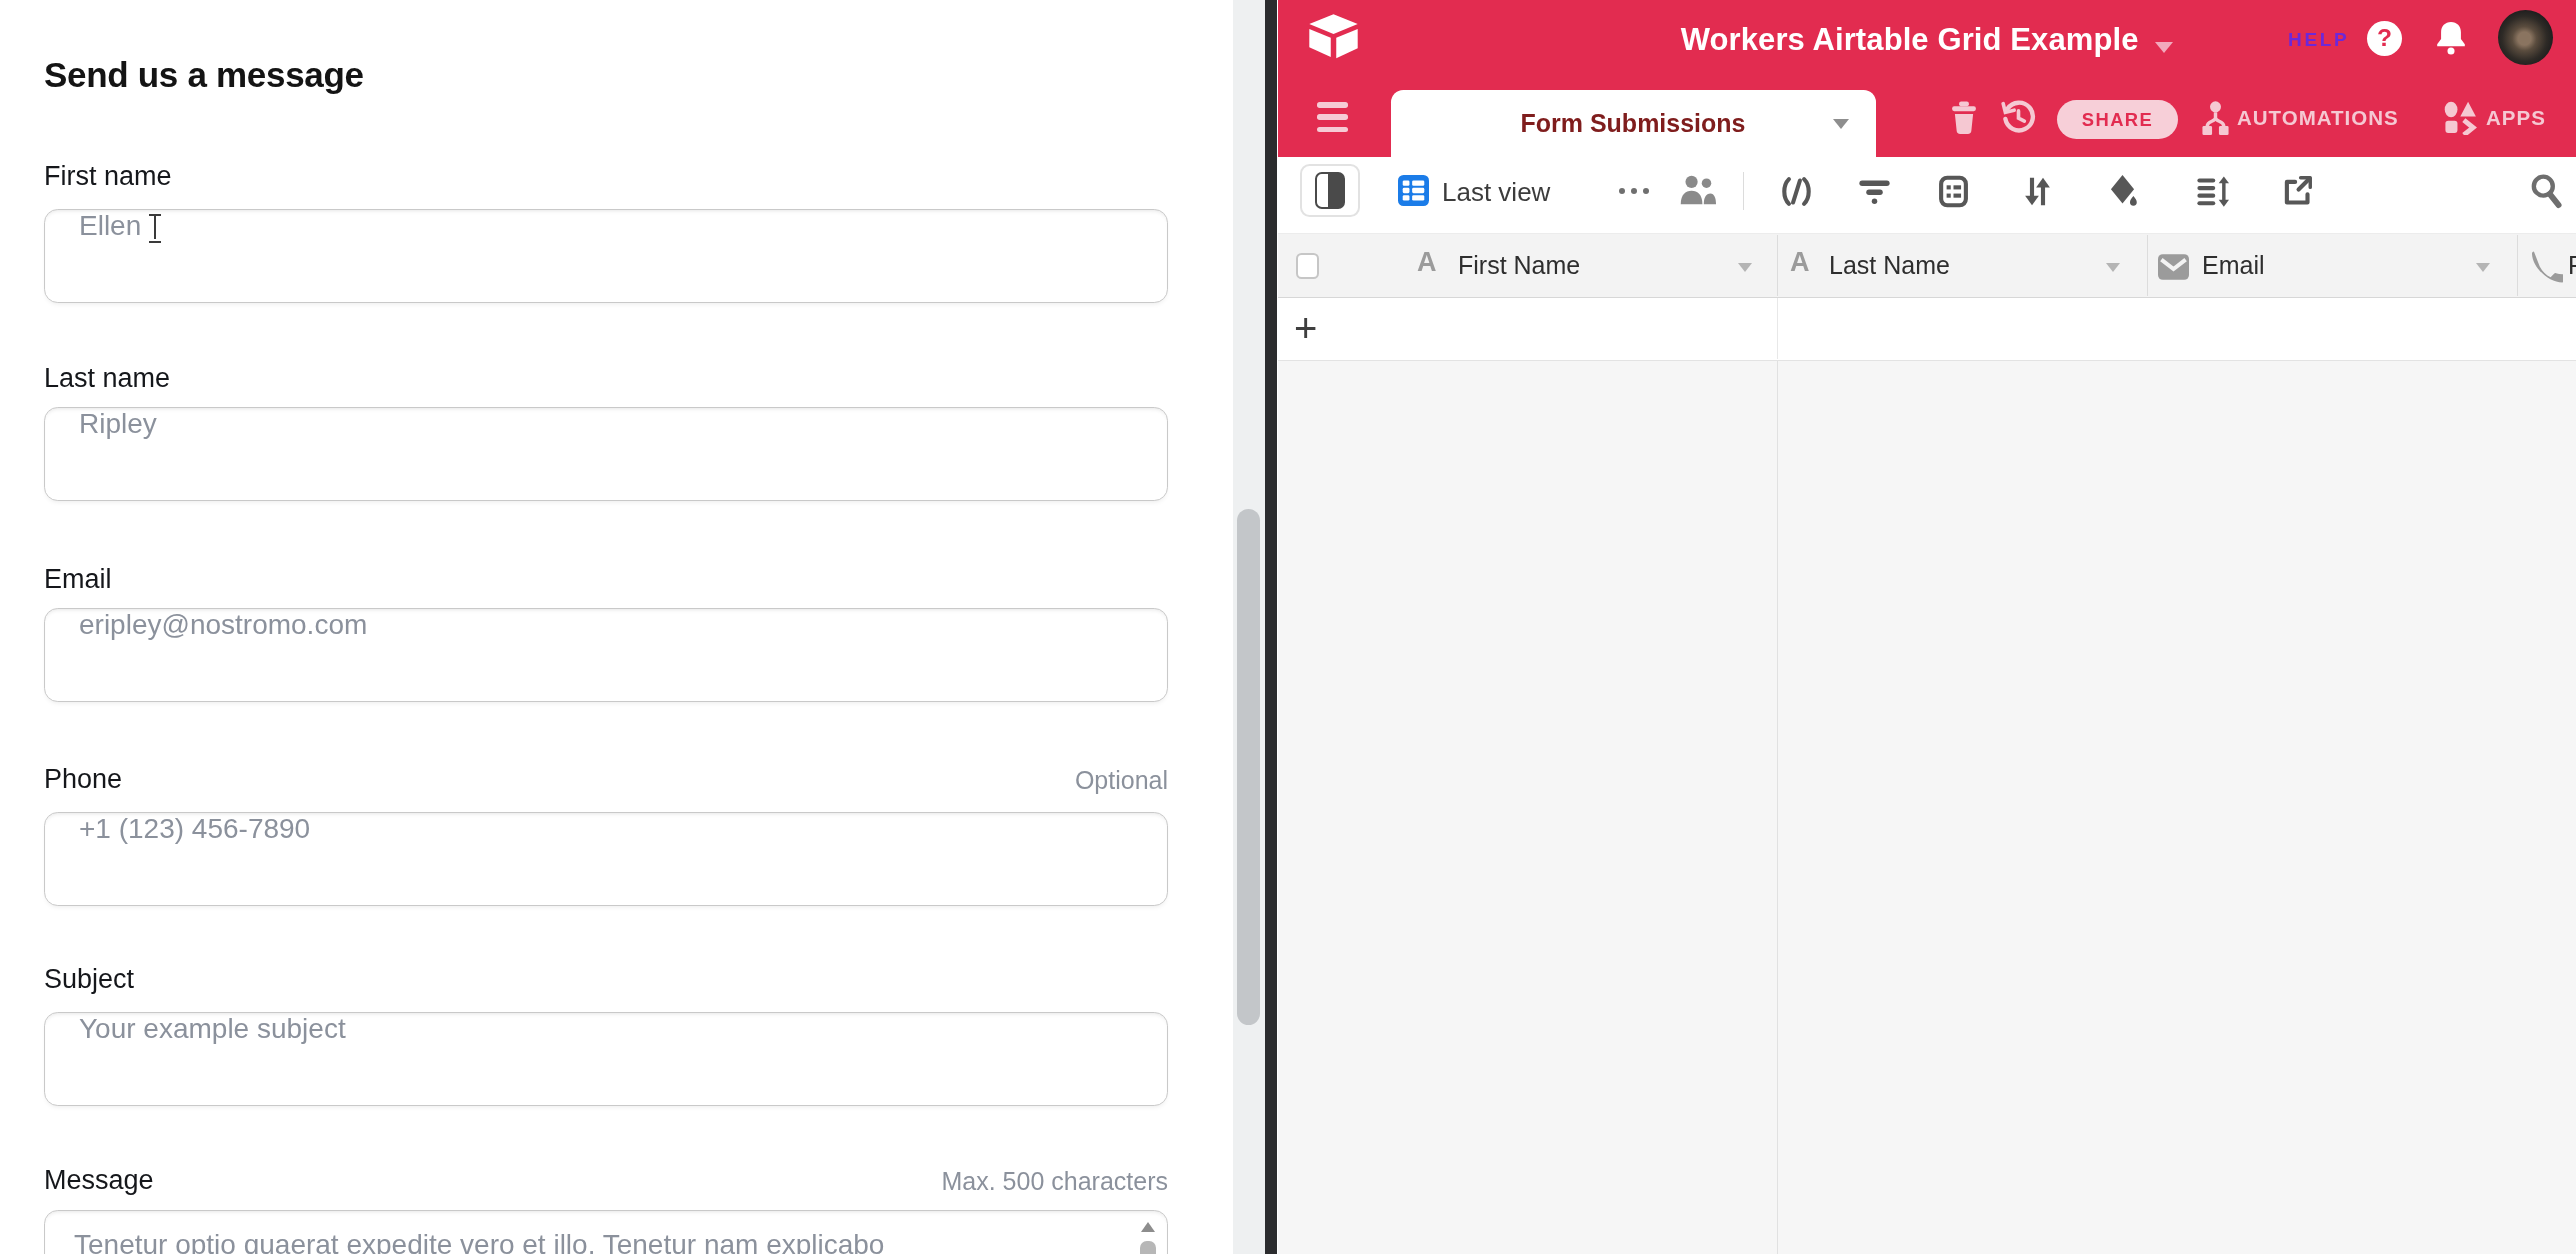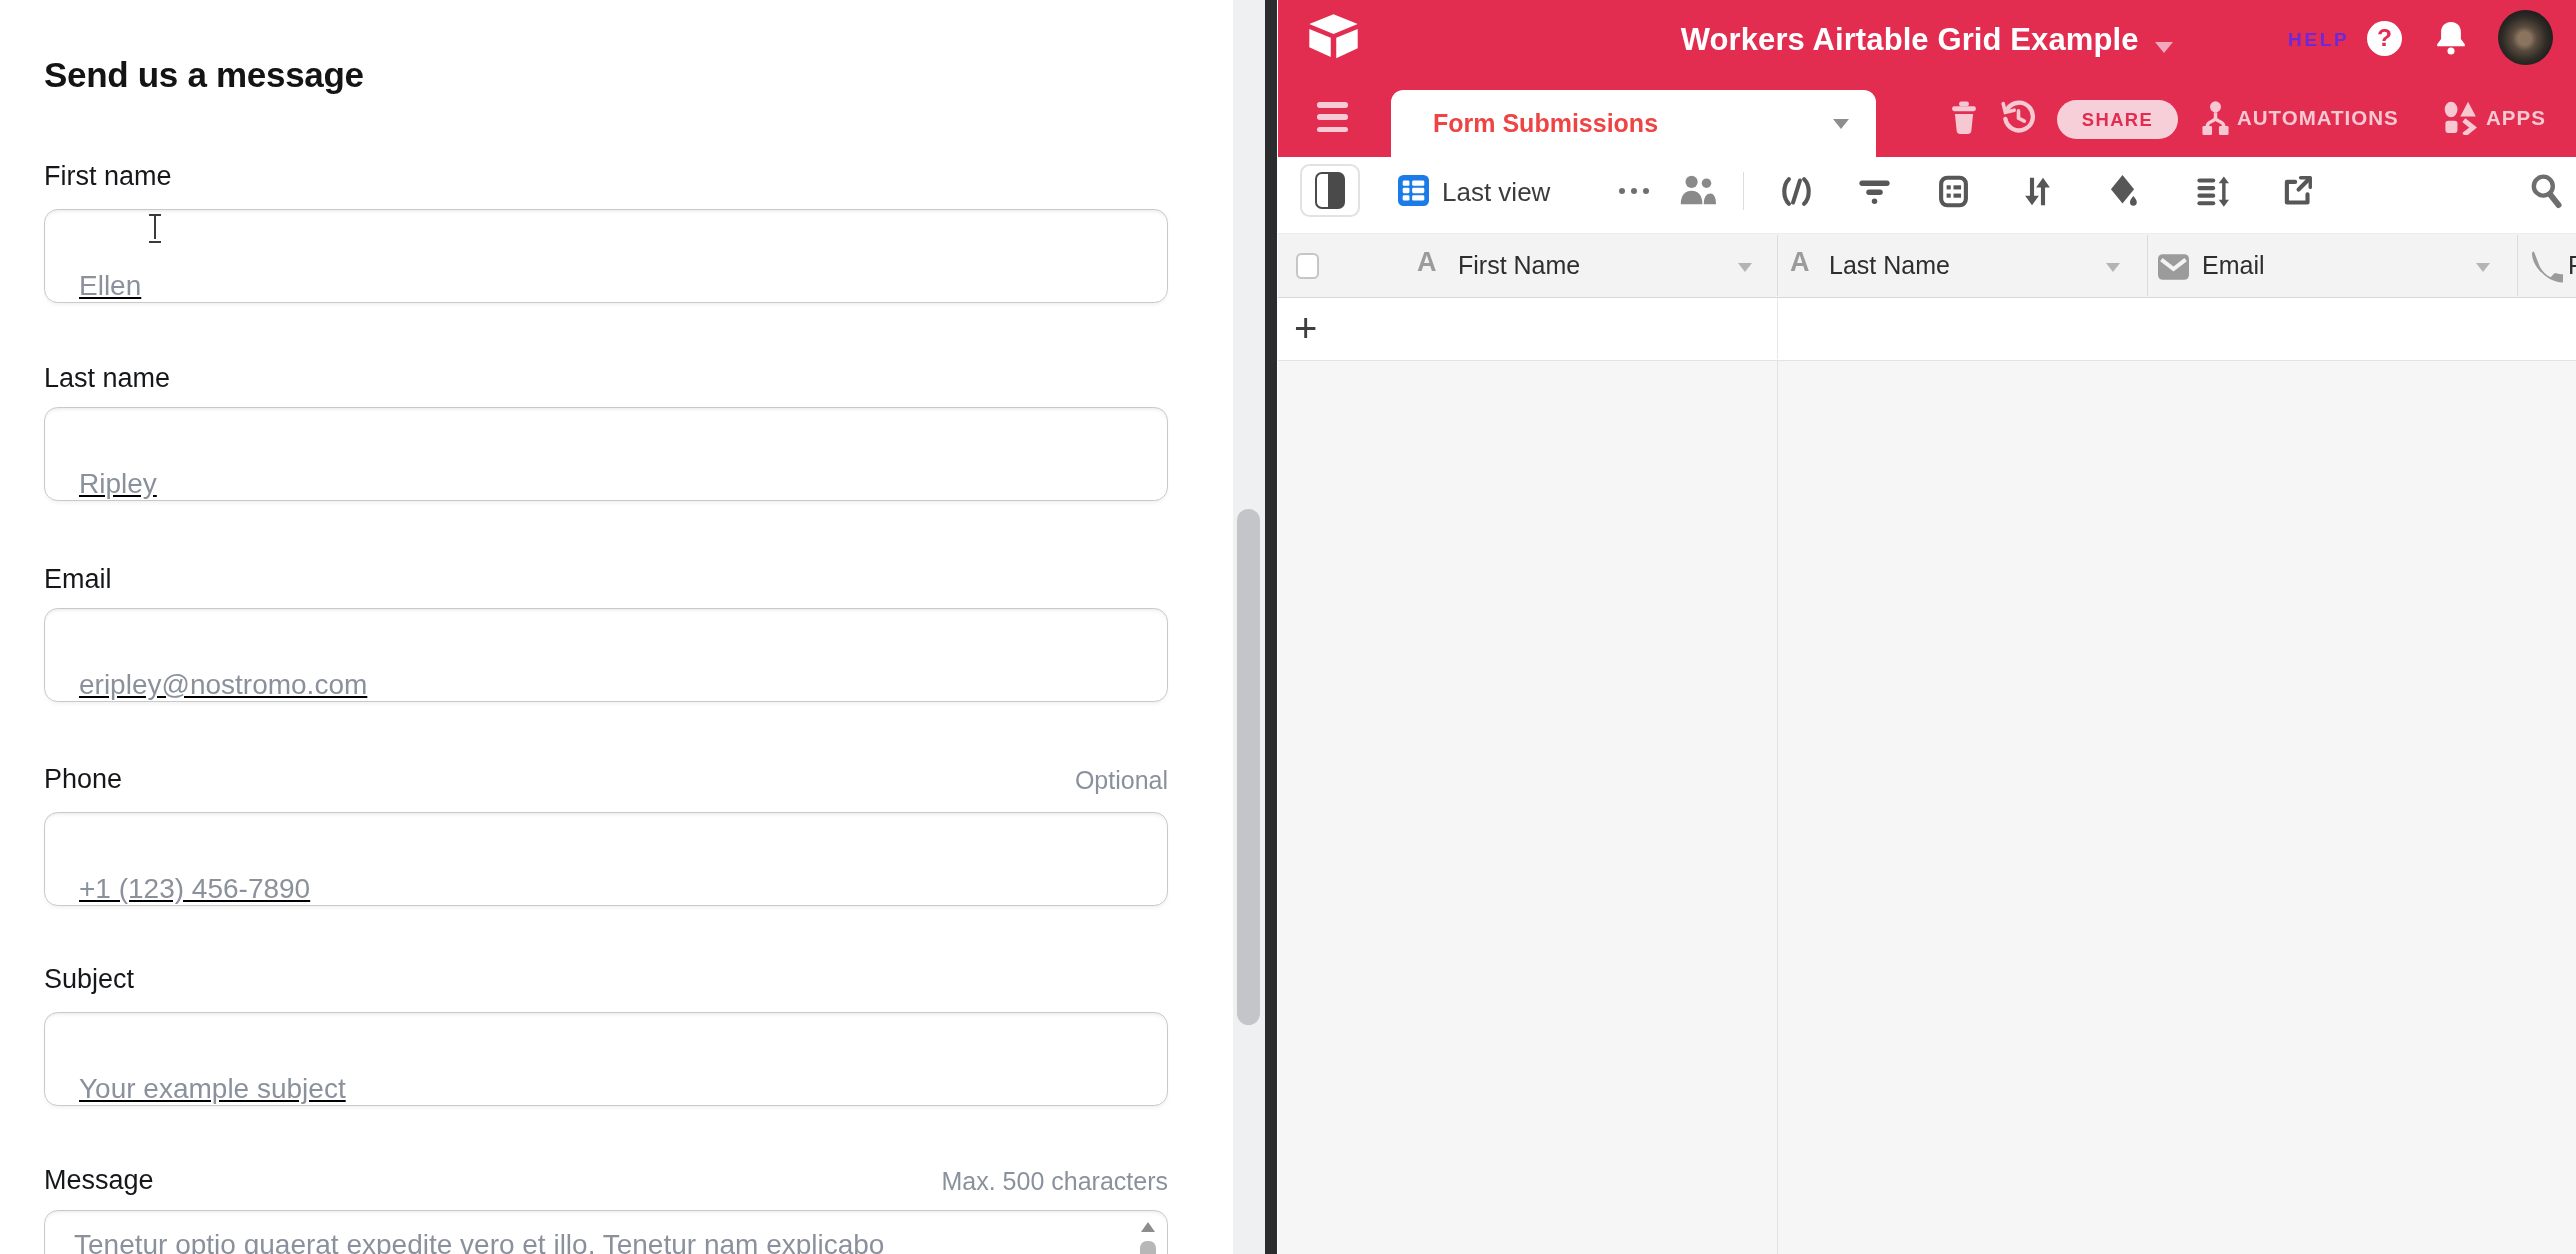--- a/index.html
+++ b/index.html
@@ -12,23 +12,22 @@
   .abs { position:absolute; }
 
   
   #form-pane { left:0; top:0; width:1233px; height:1255px; background:#fff;padding-left:8px; }
   .form-title { left:44px; top:55px; font-size:35px; font-weight:600; color:#141414; letter-spacing:-0.3px; }
   .f-label { font-size:27px; font-weight:500; color:#15171b; }
   .f-note  { font-size:25px; font-weight:400; color:var(--placeholder,#8b919c); text-align:right; }
   .f-box {
     width:1124px; height:94px; background:#fff;
     border:1.4px solid #c9c9c9; border-radius:13.7px;
-    display:flex; align-items:flex-end; padding-left:34px;
+    display:flex; align-items:flex-start; padding-left:34px;
     box-shadow: inset 0 3.4px 5.5px -3.4px rgba(0,0,0,.14), 0 2.7px 5.5px -2px rgba(0,0,0,.08);
-    text-decoration: underline;
   }
   .ph { font-size:28px; color:var(--placeholder,#8b919c); }
   .f-textarea {
     left:44px; top:1210px; width:1124px; height:164px; background:#fff;
     border:1.4px solid #c9c9c9; border-radius:13.7px 13.7px 0 0;
     box-shadow: inset 0 3.4px 5.5px -3.4px rgba(0,0,0,.14);
   }
   .ta-ph { left:74px; top:1229px; font-size:28px; color:var(--placeholder,#8b919c); white-space:nowrap; }
   .ta-up-arrow { left:1141px; top:1222px; width:0; height:0;
     border-left:7.5px solid transparent; border-right:7.5px solid transparent; border-bottom:10.2px solid #8d8d8d; }
@@ -58,21 +57,21 @@
     font-size:24.6px; font-weight:700; color:var(--airtable_red,#e22c50); }
   .at-bell { left:2434px; top:19px; }
   .at-avatar { left:2498px; top:9.6px; width:55px; height:55px; border-radius:50%;
     background: radial-gradient(circle at 48% 52%, #8a7460 0 16%, #5a4c3e 30%, #2e2a26 55%, #17181a 80%);
   }
 
   .at-hamburger { left:1317px; top:102px; width:31px; height:30px; }
   .at-hamburger span { display:block; width:31px; height:5.5px; border-radius:2.7px; background:#f6cbd5; margin-bottom:6.8px; }
   .at-tab { left:1391px; top:90px; width:485px; height:67px; background:#fff; border-radius:12.3px 12.3px 0 0;
     display:flex; align-items:center; padding:0 27px 0 42px; }
-  .at-tab-label { font-size:25px; font-weight:600; color:#ef4444; flex:1; }
+  .at-tab-label { font-size:25px; font-weight:600; color:#7f1d1d; flex:1;text-align:center; }
   .tab-caret { width:0; height:0; border-left:8.2px solid transparent; border-right:8.2px solid transparent; border-top:10.2px solid #8e8e8e; }
   .pink-ic { color:var(--airtable_pink,#f5c8d2); }
   .at-share { left:2057px; top:100px; width:121px; height:39px; border-radius:20px; background:var(--pill_bg,#f7cfd8);
     display:flex; align-items:center; justify-content:center;
     font-size:18.4px; font-weight:700; letter-spacing:1.4px; color:var(--airtable_red,#e22c50); }
   .at-toollabel { font-size:20.5px; font-weight:600; letter-spacing:1px; color:var(--airtable_pink,#f5c8d2); }
 
   
   .vb-border { left:1278px; top:233px; width:1298px; height:1.4px; background:#ececec; }
   .vb-toggle { left:1300px; top:164px; width:60px; height:53px; background:#fff; border:2px solid #e2e2e2; border-radius:9.6px;

